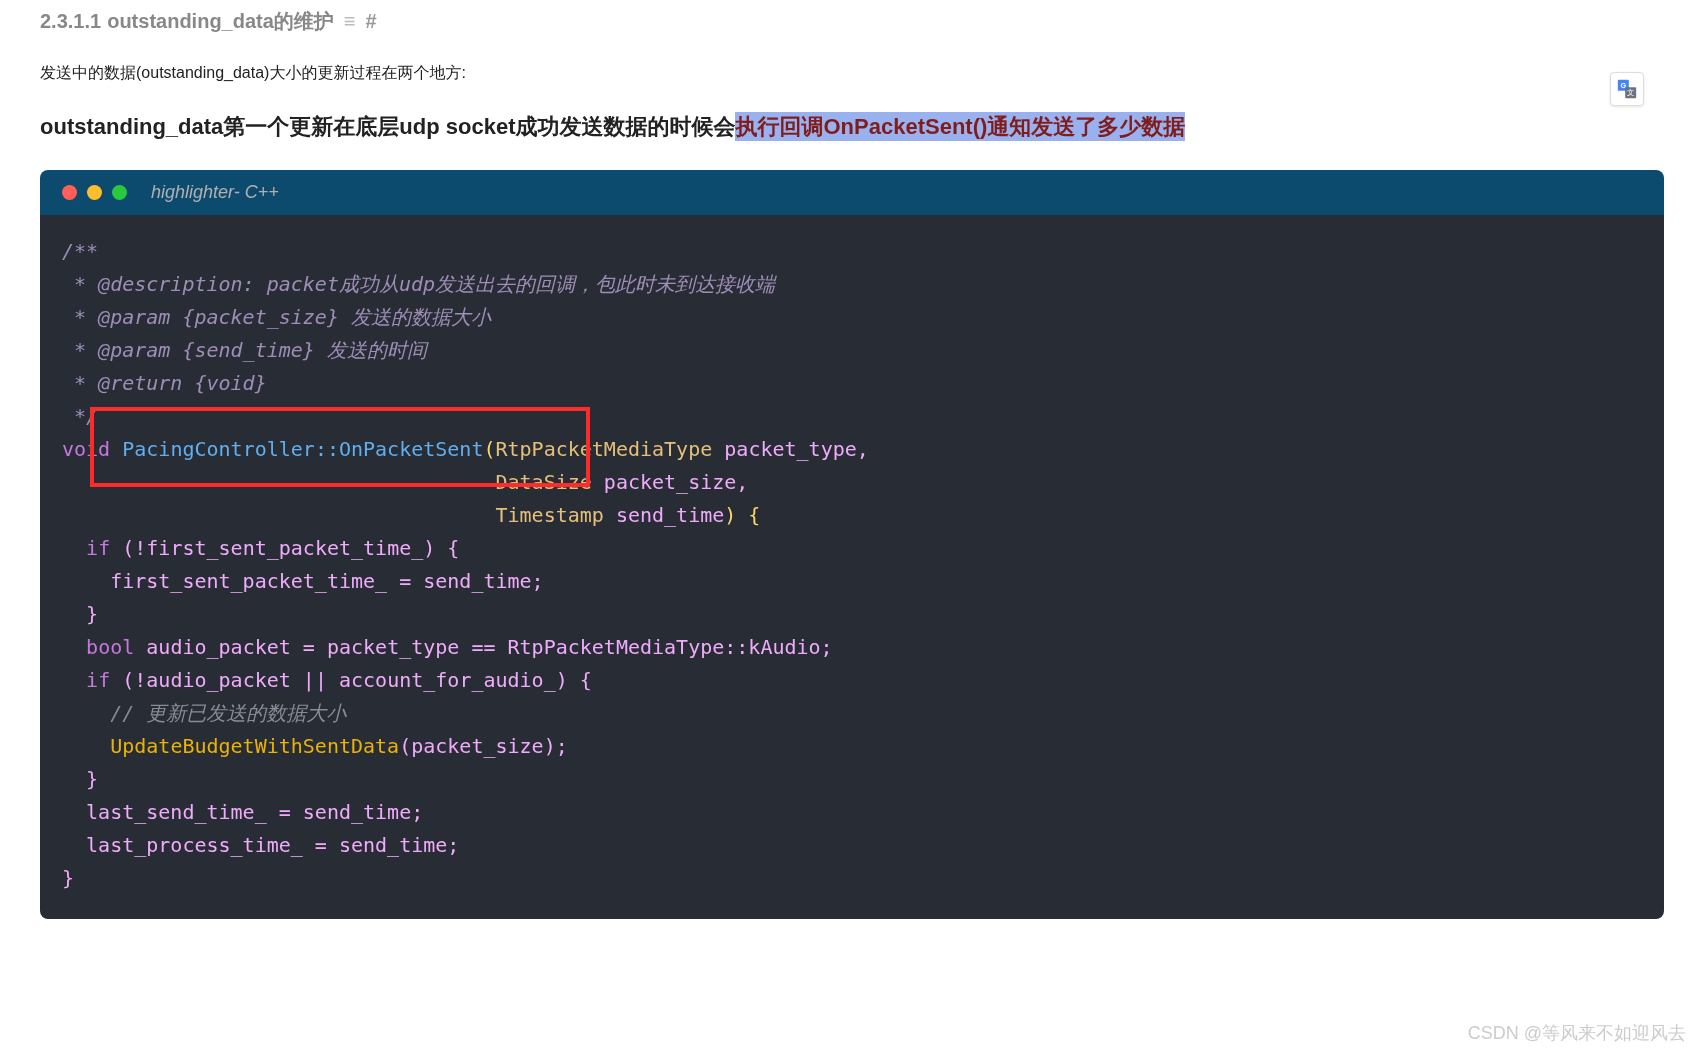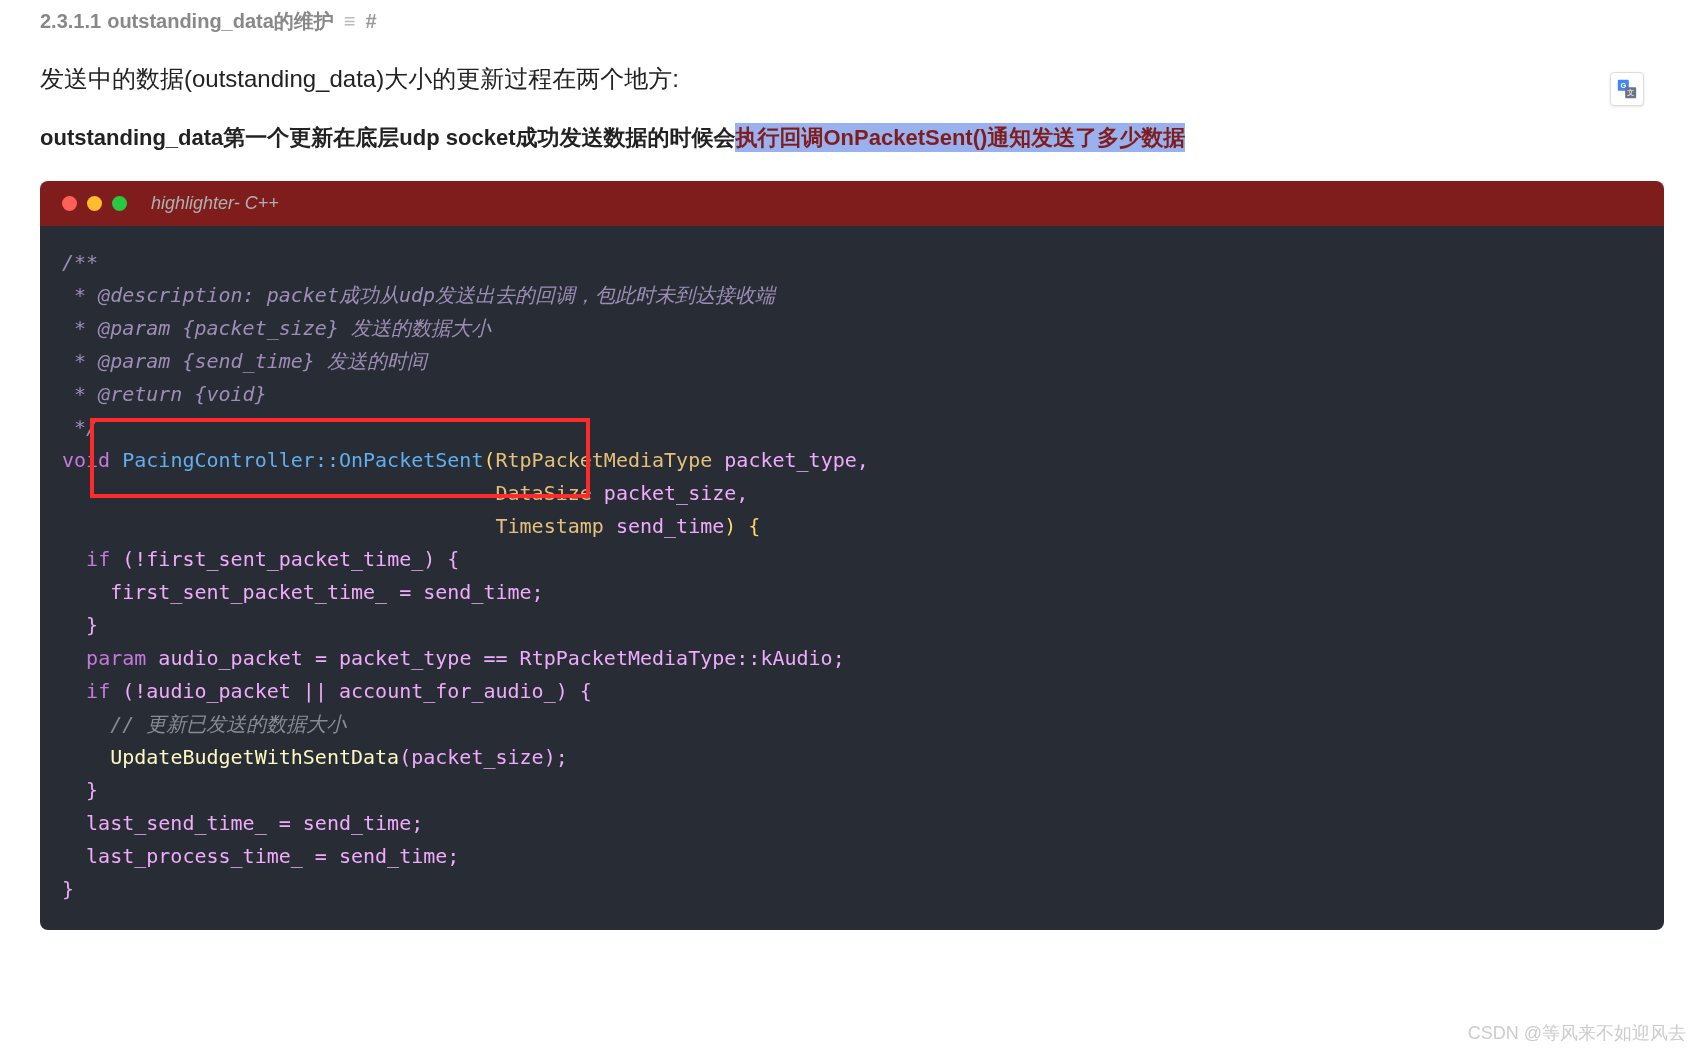--- a/index.html
+++ b/index.html
@@ -21,21 +21,21 @@
 }
 .heading .anchor-icons {
   display: inline-flex;
   gap: 10px;
   align-items: center;
   color: #bbb;
 }
 .heading .anchor-icons span { cursor: pointer; }
 .heading .hash { color: #999; font-weight: 700; }
 .paragraph {
-  font-size: 24px;
+  font-size: 16px;
   color: #222;
   margin-bottom: 28px;
 }
 .subheading {
   font-size: 22px;
   font-weight: 700;
   color: #222;
   margin-bottom: 28px;
 }
 .hl {
@@ -57,21 +57,21 @@
   justify-content: center;
   box-shadow: 0 1px 3px rgba(0,0,0,0.1);
 }
 .translate-widget svg { width: 22px; height: 22px; }
 .code-outer {
   margin-top: 10px;
   border-radius: 8px;
   overflow: hidden;
 }
 .code-header {
-  background: #7f1d1d;
+  background: #0c4a6e;
   padding: 12px 22px;
   display: flex;
   align-items: center;
   gap: 10px;
 }
 .traffic {
   width: 15px; height: 15px; border-radius: 50%;
 }
 .t-red { background: #ff5f56; }
 .t-yellow { background: #ffbd2e; }
@@ -89,21 +89,21 @@
   font-size: 20px;
   line-height: 33px;
   color: #c6c8cc;
   position: relative;
 }
 pre { margin: 0; white-space: pre; }
 .c-comment { color: #9e8db7; font-style: italic; }
 .c-keyword { color: #c678dd; text-align: center; }
 .c-class { color: #61afef; }
 .c-type { color: #e5c07b; }
-.c-func { color: #fef9c3; }
+.c-func { color: #eab308; }
 .c-paren { color: #ffd866; }
 .c-white { color: #f0abfc; }
 .c-inline-comment { color: #888c96; font-style: italic; }
 .red-box {
   position: absolute;
   border: 4px solid #ff2a2a;
   pointer-events: none;
 }
 .watermark {
   position: fixed;
@@ -154,21 +154,21 @@
 <span class="c-comment"> * @param {packet_size} 发送的数据大小</span>
 <span class="c-comment"> * @param {send_time} 发送的时间</span>
 <span class="c-comment"> * @return {void}</span>
 <span class="c-comment"> */</span>
 <span class="c-keyword">void</span> <span class="c-class">PacingController::OnPacketSent</span><span class="c-paren">(</span><span class="c-type">RtpPacketMediaType</span> <span class="c-white">packet_type</span><span class="c-white">,</span>
                                     <span class="c-type">DataSize</span> <span class="c-white">packet_size</span><span class="c-white">,</span>
                                     <span class="c-type">Timestamp</span> <span class="c-white">send_time</span><span class="c-paren">) {</span>
   <span class="c-keyword">if</span><span class="c-white"> (!first_sent_packet_time_) {</span>
 <span class="c-white">    first_sent_packet_time_ = send_time;</span>
 <span class="c-white">  }</span>
-  <span class="c-keyword">param</span><span class="c-white"> audio_packet = packet_type == RtpPacketMediaType::kAudio;</span>
+  <span class="c-keyword">bool</span><span class="c-white"> audio_packet = packet_type == RtpPacketMediaType::kAudio;</span>
   <span class="c-keyword">if</span><span class="c-white"> (!audio_packet || account_for_audio_) {</span>
 <span class="c-inline-comment">    // 更新已发送的数据大小</span>
     <span class="c-func">UpdateBudgetWithSentData</span><span class="c-white">(packet_size);</span>
 <span class="c-white">  }</span>
 <span class="c-white">  last_send_time_ = send_time;</span>
 <span class="c-white">  last_process_time_ = send_time;</span>
 <span class="c-white">}</span></pre>
     <div class="red-box" id="redbox" style="top: 192px; left: 50px; width: 500px; height: 80px;"></div>
   </div>
 </div>

